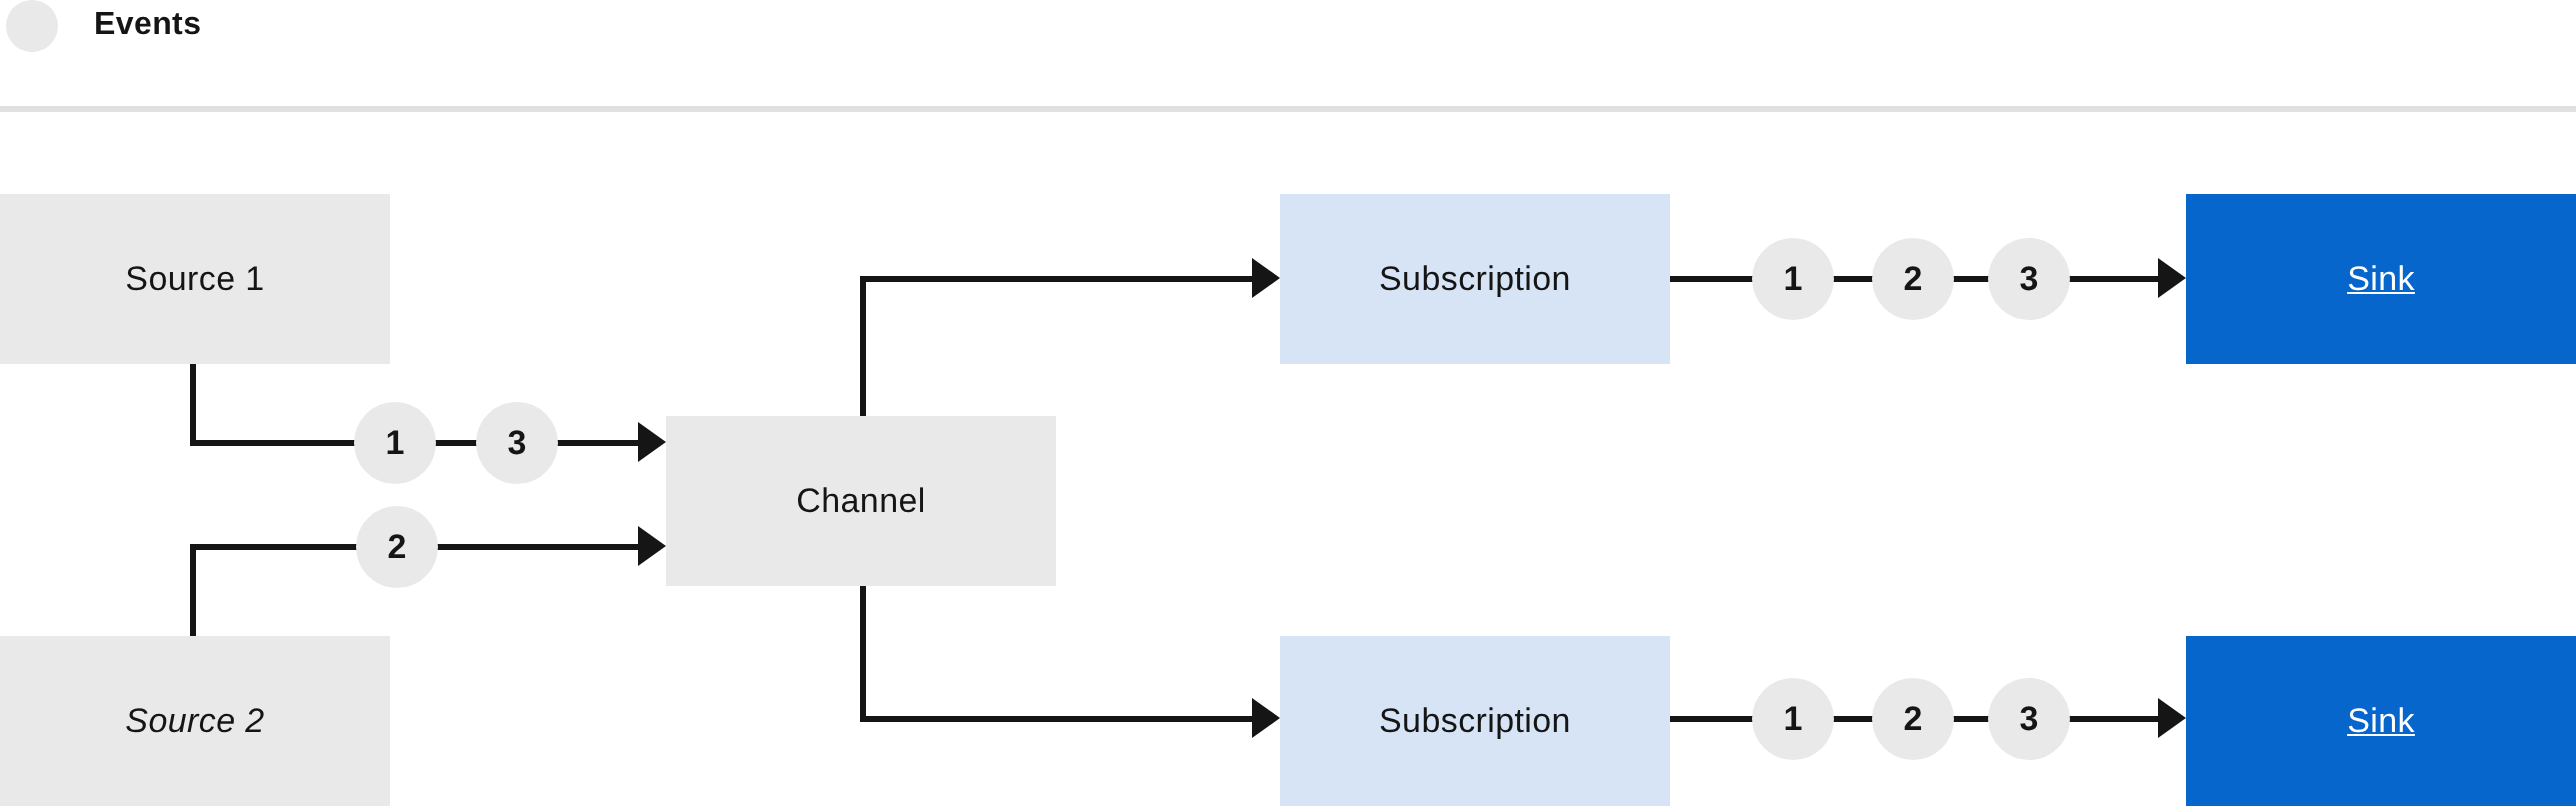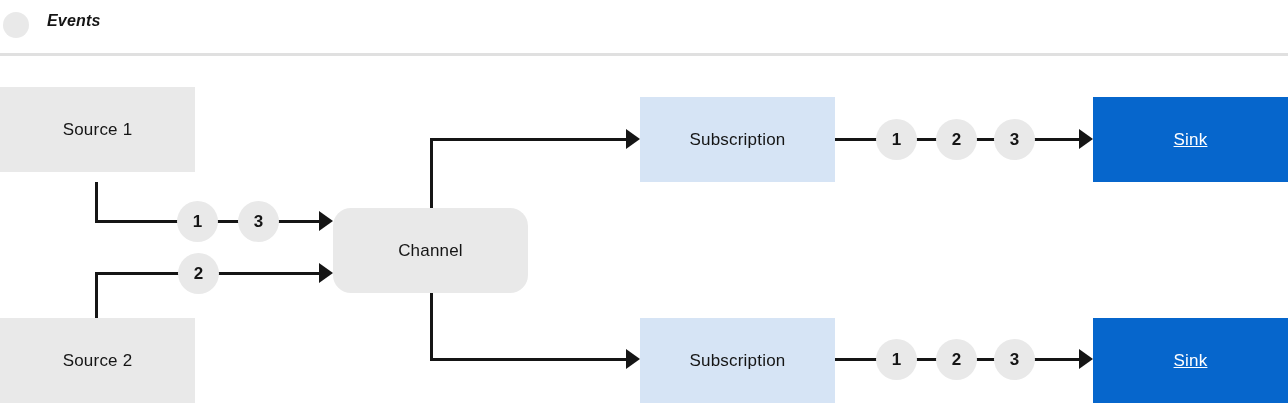--- a/index.html
+++ b/index.html
@@ -9,34 +9,34 @@
     --line:#151515;
     --divider:#e0e0e0;
     --text-dark:#151515;
     --text-light:#ffffff;
   }
   *{box-sizing:border-box;margin:0;padding:0;}
   body{background:#ffffff;font-family:"Liberation Sans","DejaVu Sans",sans-serif;}
   .stage{position:relative;width:1288px;height:403px;background:#ffffff;overflow:hidden;}
 
   
-  .legend{position:absolute;left:3px;top:12px;display:flex;gap:18px;font-style:italic;}
+  .legend{position:absolute;left:3px;top:0;display:flex;align-items:center;gap:18px;}
   .legend-dot{width:26px;height:26px;border-radius:50%;background:var(--gray-box);}
   .legend-label{font-size:16px;font-weight:bold;color:var(--text-dark);letter-spacing:.2px;}
   .divider{position:absolute;left:0;top:53px;width:1288px;height:3px;background:var(--divider);}
 
   
   .node{position:absolute;width:195px;height:85px;display:flex;align-items:center;justify-content:center;
         font-size:17px;color:var(--text-dark);letter-spacing:.2px;}
   .node.gray{background:var(--gray-box);}
   .node.lightblue{background:var(--light-blue-box);justify-content:center;}
   .node.blue{background:var(--blue-box);color:var(--text-light);text-decoration:underline;}
-  .n-source1{left:0;top:87px;}
-  .n-source2{left:0;top:318px;}
-  .n-channel{left:333px;top:208px;border-radius:18px;}
+  .n-source1{left:0;top:97px;}
+  .n-source2{left:0;top:318px;font-style:italic;}
+  .n-channel{left:333px;top:208px;}
   .n-sub-top{left:640px;top:97px;}
   .n-sub-bottom{left:640px;top:318px;}
   .n-sink-top{left:1093px;top:97px;}
   .n-sink-bottom{left:1093px;top:318px;}
 
   
   .hline{position:absolute;height:3px;background:var(--line);}
   .vline{position:absolute;width:3px;background:var(--line);}
   .arrow{position:absolute;width:0;height:0;border-top:10px solid transparent;
          border-bottom:10px solid transparent;border-left:14px solid var(--line);}

